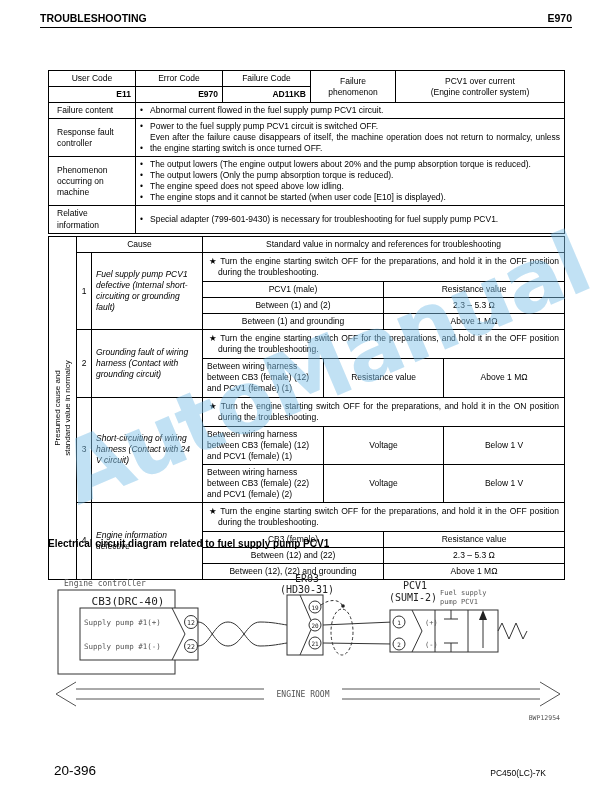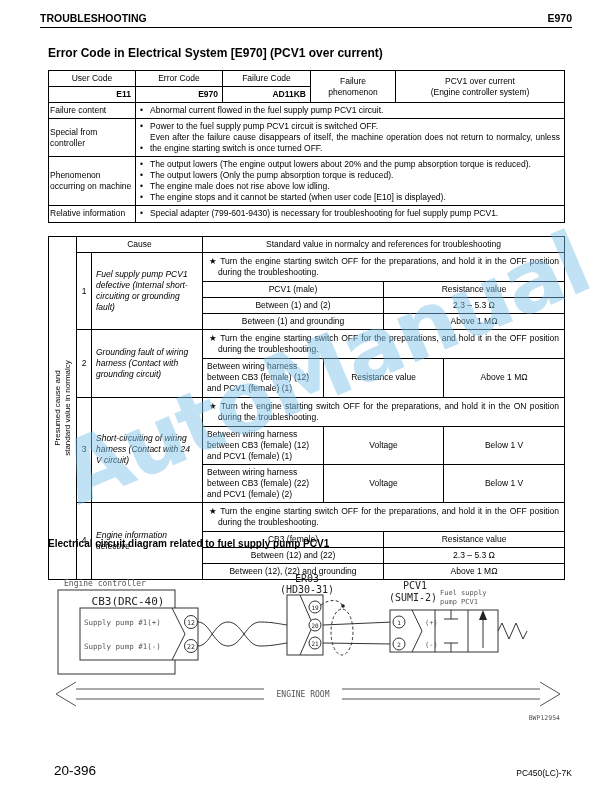--- a/index.html
+++ b/index.html
@@ -17,21 +17,21 @@
   .doc-title {
     position:absolute; top:46px; left:48px;
     font-size:12px; font-weight:bold;
   }
   
   table { border-collapse:collapse; table-layout:fixed; }
   td { border:1px solid #000; font-size:8.5px; line-height:1.3; padding:2px 4px; vertical-align:middle; }
   .t1 { position:absolute; top:70px; left:48px; width:516px; }
   .t1 .c { text-align:center; }
   .t1 .b { font-weight:bold;text-align:right; }
-  .t1 .lbl { padding:2px 1px; }
+  .t1 .lbl { padding:2px 8px; }
   .bullet { display:flex;align-items:flex-end; }
   .bullet .mark { width:10px; flex:0 0 10px; text-align:left; }
   .bullet .mark::before { content:"\2022"; }
   .bullet .txt { flex:1; text-align:justify; }
   
   .t2 { position:absolute; top:236px; left:48px; width:516px; }
   .t2 .rotcell { position:relative; padding:0; }
   .rot-inner {
     position:absolute; top:50%; left:50%;
     transform:translate(-50%,-50%) rotate(-90deg);
@@ -63,33 +63,32 @@
   .diagram { position:absolute; top:552px; left:48px; }
   .diagram text { font-family:"DejaVu Sans Mono", monospace; }
   .dk { fill:#222; }
   .gy { fill:#555; }
   .ln { stroke:#333; fill:none; stroke-width:1; }
   .lnw { stroke:#333; fill:#fff; stroke-width:1; }
   .dash { stroke:#333; fill:none; stroke-width:1; stroke-dasharray:3 2.2; }
   .gln { stroke:#555; fill:none; stroke-width:1; }
   
   .foot-left { position:absolute; left:54px; bottom:14px; font-size:13.5px; }
-  .foot-right { position:absolute; right:40px; bottom:14px; font-size:8.5px; }
+  .foot-right { position:absolute; right:66px; bottom:14px; font-size:8.5px; }
 </style>
 </head>
 <body>
 
 <div class="page">
 
   <div class="runhead">
     <span>TROUBLESHOOTING</span>
     <span>E970</span>
   </div>
 
-  <div class="doc-title">Error Code in Electrical System [E970] (PCV1 over current)</div>
 
   <table class="t1">
     <colgroup>
         <col style="width:87px">
         <col style="width:87px">
         <col style="width:88px">
         <col style="width:85px">
         <col style="width:169px">
       </colgroup>
     <tbody>
@@ -111,21 +110,21 @@
     <tr>
       <td class="lbl">Failure content</td>
       <td colspan="4">
         <div class="bullet">
               <span class="mark"></span>
               <span class="txt">Abnormal current flowed in the fuel supply pump PCV1 circuit.</span>
             </div>
       </td>
     </tr>
     <tr>
-      <td class="lbl">Special from controller</td>
+      <td class="lbl">Response fault controller</td>
       <td colspan="4">
         <div class="bullet">
               <span class="mark"></span>
               <span class="txt">Power to the fuel supply pump PCV1 circuit is switched OFF.</span>
             </div>
         <div class="bullet">
               <span class="mark"></span>
               <span class="txt">Even after the failure cause disappears of itself, the machine operation does not return to normalcy, unless the engine starting switch is once turned OFF.</span>
             </div>
       </td>
@@ -136,21 +135,21 @@
         <div class="bullet">
               <span class="mark"></span>
               <span class="txt">The output lowers (The engine output lowers about 20% and the pump absorption torque is reduced).</span>
             </div>
         <div class="bullet">
               <span class="mark"></span>
               <span class="txt">The output lowers (Only the pump absorption torque is reduced).</span>
             </div>
         <div class="bullet">
               <span class="mark"></span>
-              <span class="txt">The engine male does not rise above low idling.</span>
+              <span class="txt">The engine speed does not speed above low idling.</span>
             </div>
         <div class="bullet">
               <span class="mark"></span>
               <span class="txt">The engine stops and it cannot be started (when user code [E10] is displayed).</span>
             </div>
       </td>
     </tr>
     <tr>
       <td class="lbl">Relative information</td>
       <td colspan="4">

